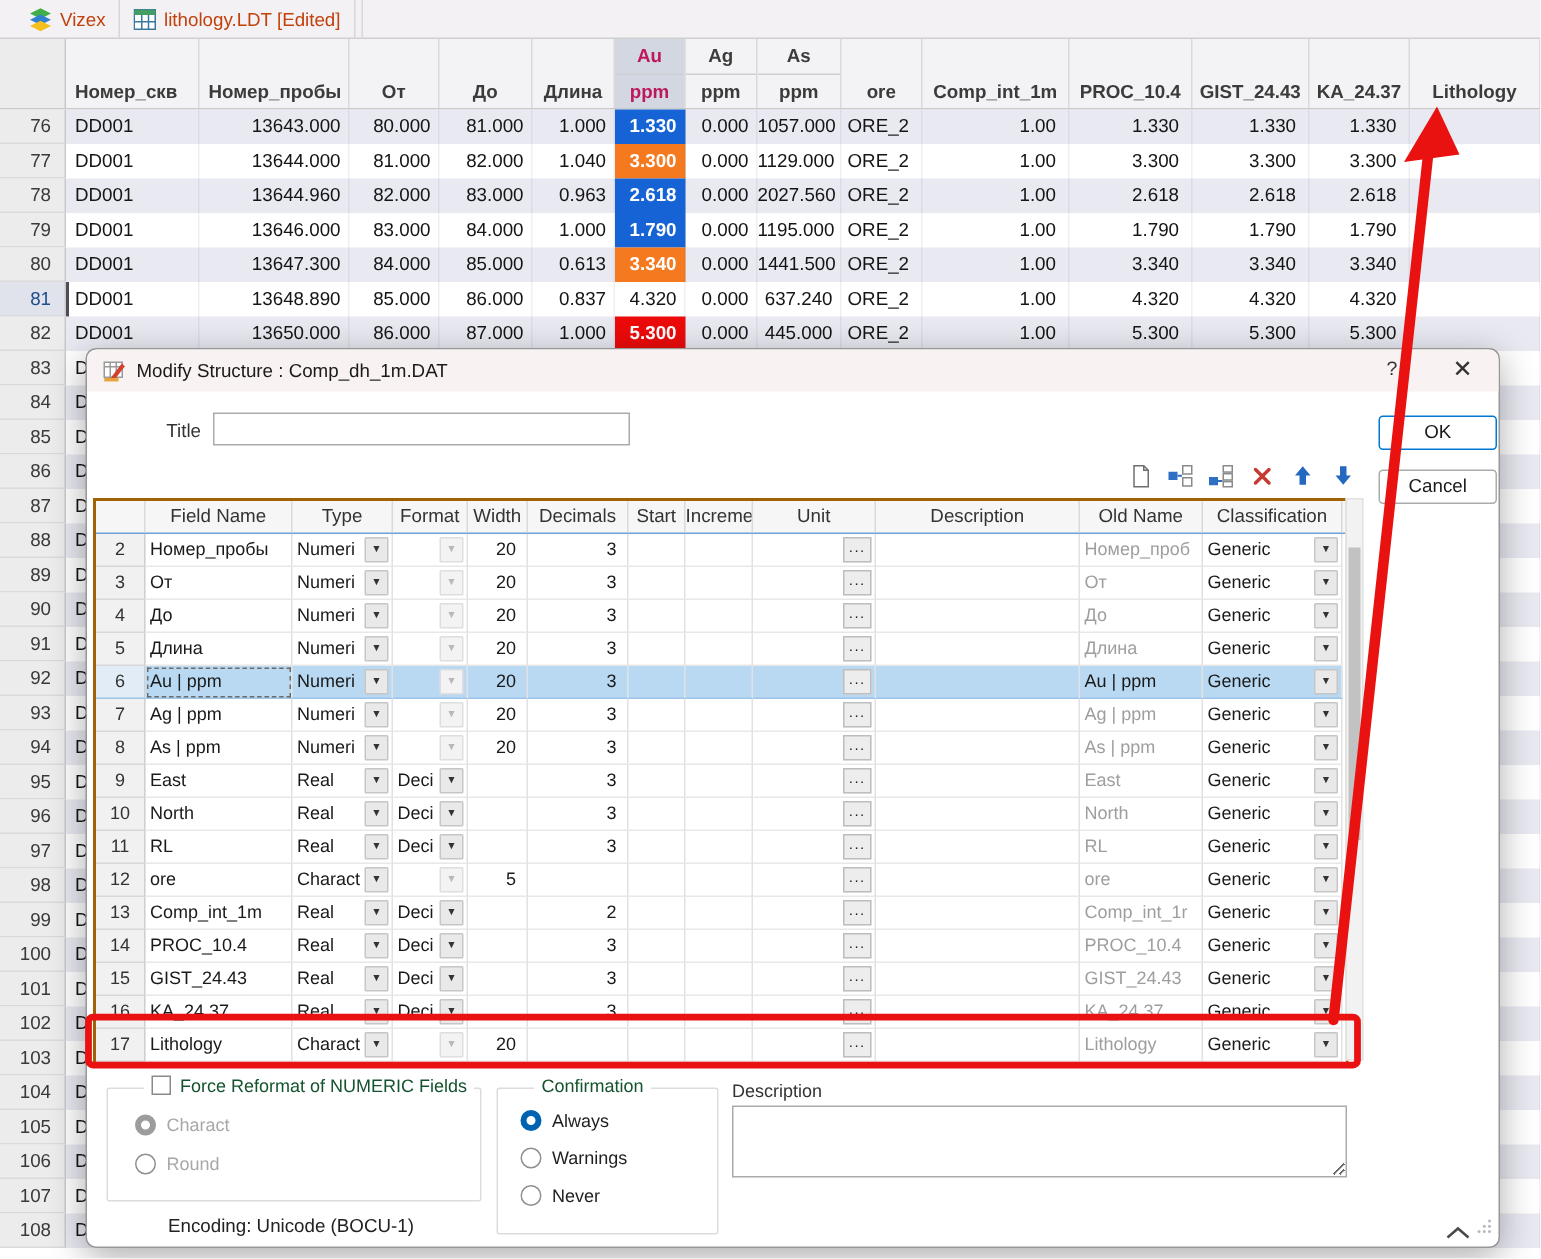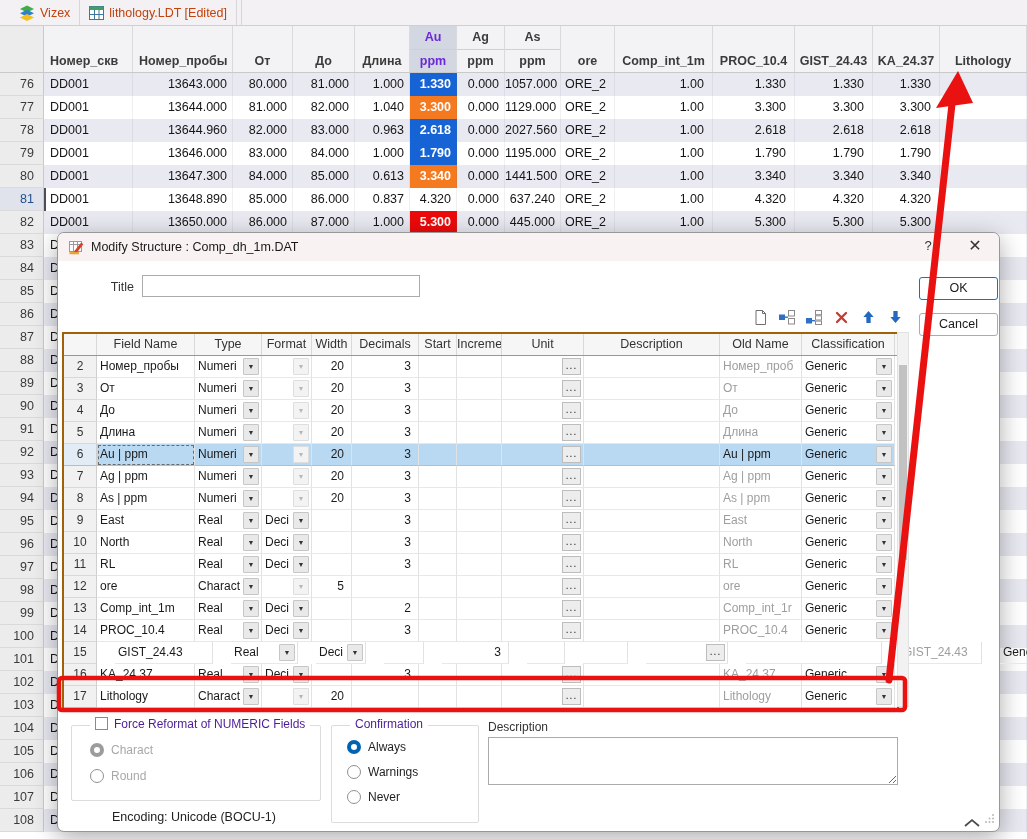--- a/index.html
+++ b/index.html
@@ -16,21 +16,21 @@
   
   .mtable{position:absolute;top:25px;left:0;width:1027px;bottom:0;background:#fff;z-index:1;overflow:hidden;}
   .mhead{display:grid;height:47px;background:#f3f2f4;border-bottom:1px solid #c9c9c9;}
   .mhcell{border-right:1px solid #d9d9de;display:flex;flex-direction:column;justify-content:flex-end;
           font-size:12.5px;font-weight:600;color:#3b3b3b;overflow:hidden;white-space:nowrap;box-sizing:border-box;}
   .mhcell .htop,.mhcell .hbot{text-align:center;line-height:22px;height:22px;}
   .mhcell .htop{height:24px;line-height:24px;}
   .mhcell .htop.hastop{border-bottom:1px solid #cfcfd6;}
   .mhcell.c0{background:#ececec;border-right:1px solid #c9c9c9;}
   .mhcell.c1 .hbot,.mhcell.c2 .hbot{text-align:left;padding-left:6px;}
-  .mhcell.hsel{background:#d3d7e1;color:#6d28d9;}
+  .mhcell.hsel{background:#d3d7e1;color:#be185d;}
   .mrow{display:grid;height:23px;background:#fff;}
   .mrow.shade{background:#e9e9f2;}
   .mcell{font-size:12.5px;color:#151515;line-height:23px;overflow:hidden;white-space:nowrap;
          border-right:1px solid rgba(110,110,140,.10);box-sizing:border-box;}
   .mnum{background:#ececec;color:#3a3a3a;text-align:right;padding-right:9px;
         border-right:1px solid #c9c9c9;border-bottom:1px solid #dadada;}
   .mnum.curnum{color:#1f4e8c;background:#e0e3ec;}
   .mcell.c1{text-align:left;padding-left:6px;}
   .mcell.c2,.mcell.c3,.mcell.c4,.mcell.c5,.mcell.c6,.mcell.c7,.mcell.c8{text-align:right;padding-right:5px;}
   .mcell.c9,.mcell.c10,.mcell.c11,.mcell.c12,.mcell.c13{text-align:right;padding-right:8px;}
@@ -70,21 +70,21 @@
       font-size:7px;line-height:15px;text-align:center;color:#333;border-radius:1px;padding:0;}
   .dd.dim{color:#b8b8b8;background:#f3f3f3;border-color:#dedede;}
   .ubtn{position:absolute;top:2px;right:2px;bottom:2px;width:17px;background:#ededed;border:1px solid #bdbdbd;
         font-size:10px;line-height:13px;text-align:center;color:#222;letter-spacing:1px;}
   .gscroll{position:absolute;left:839px;top:99px;width:12px;height:375px;background:#f2f2f2;border:1px solid #e2e2e2;box-sizing:border-box;}
   .gthumb{position:absolute;left:1px;right:1px;top:32px;height:195px;background:#c2c2c2;}
   
   .gbox{position:absolute;border:1px solid #dcdcdc;border-radius:2px;}
   .gbox.force{left:13px;top:492px;width:248px;height:74px;}
   .gbox.conf{left:273px;top:492px;width:146px;height:96px;}
-  .legend{position:absolute;top:-9px;left:18px;background:#fff;padding:0 5px;font-size:12px;color:#4c1d95;
+  .legend{position:absolute;top:-9px;left:24px;background:#fff;padding:0 5px;font-size:12px;color:#14532d;
           display:flex;gap:6px;align-items:flex-start;white-space:nowrap;}
   .cbx{width:13px;height:13px;border:1px solid #8a8a8a;background:#fff;box-sizing:border-box;}
   .radio-row{position:absolute;display:flex;gap:7px;align-items:center;font-size:12px;color:#1f1f1f;white-space:nowrap;}
   .rad{width:14px;height:14px;border-radius:50%;box-sizing:border-box;background:#fff;flex:0 0 auto;}
   .rad.blue{border:4.5px solid #0063b1;}
   .rad.gray{border:4.5px solid #9c9c9c;}
   .rad.off{border:1px solid #909090;}
   .dis{color:#a8a8a8;}
   .dlabel{position:absolute;left:430px;top:487px;font-size:12px;color:#333;}
   .dinput-desc{position:absolute;left:430px;top:504px;width:410px;height:48px;border:1px solid #ababab;background:#fff;font-size:12px;box-sizing:border-box;}
@@ -1042,21 +1042,21 @@
           <div class="gcell gr">3</div>
           <div class="gcell"></div>
           <div class="gcell"></div>
           <div class="gcell">
             <div class="ubtn">...</div>
           </div>
           <div class="gcell"></div>
           <div class="gcell gold">PROC_10.4</div>
           <div class="gcell">Generic<div class="dd">▼</div></div>
         </div>
-        <div class="grow" style="grid-template-columns: 33px 98px 67px 50px 40px 67px 38px 45px 82px 136px 82px 93px; gap: 18px;">
+        <div class="grow" style="grid-template-columns: 33px 98px 67px 50px 40px 67px 38px 45px 82px 136px 82px 93px;">
           <div class="gcell gnum">15</div>
           <div class="gcell gfield">GIST_24.43</div>
           <div class="gcell">Real<div class="dd">▼</div></div>
           <div class="gcell">Deci<div class="dd">▼</div></div>
           <div class="gcell gr"></div>
           <div class="gcell gr">3</div>
           <div class="gcell"></div>
           <div class="gcell"></div>
           <div class="gcell">
             <div class="ubtn">...</div>

